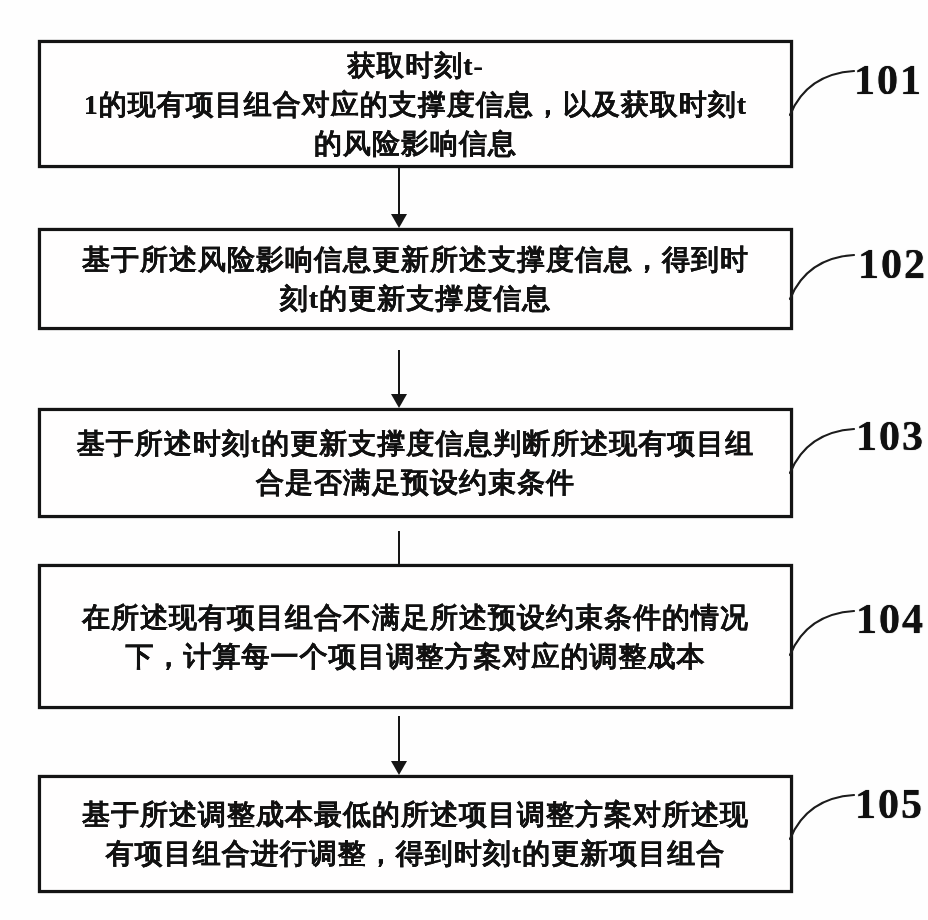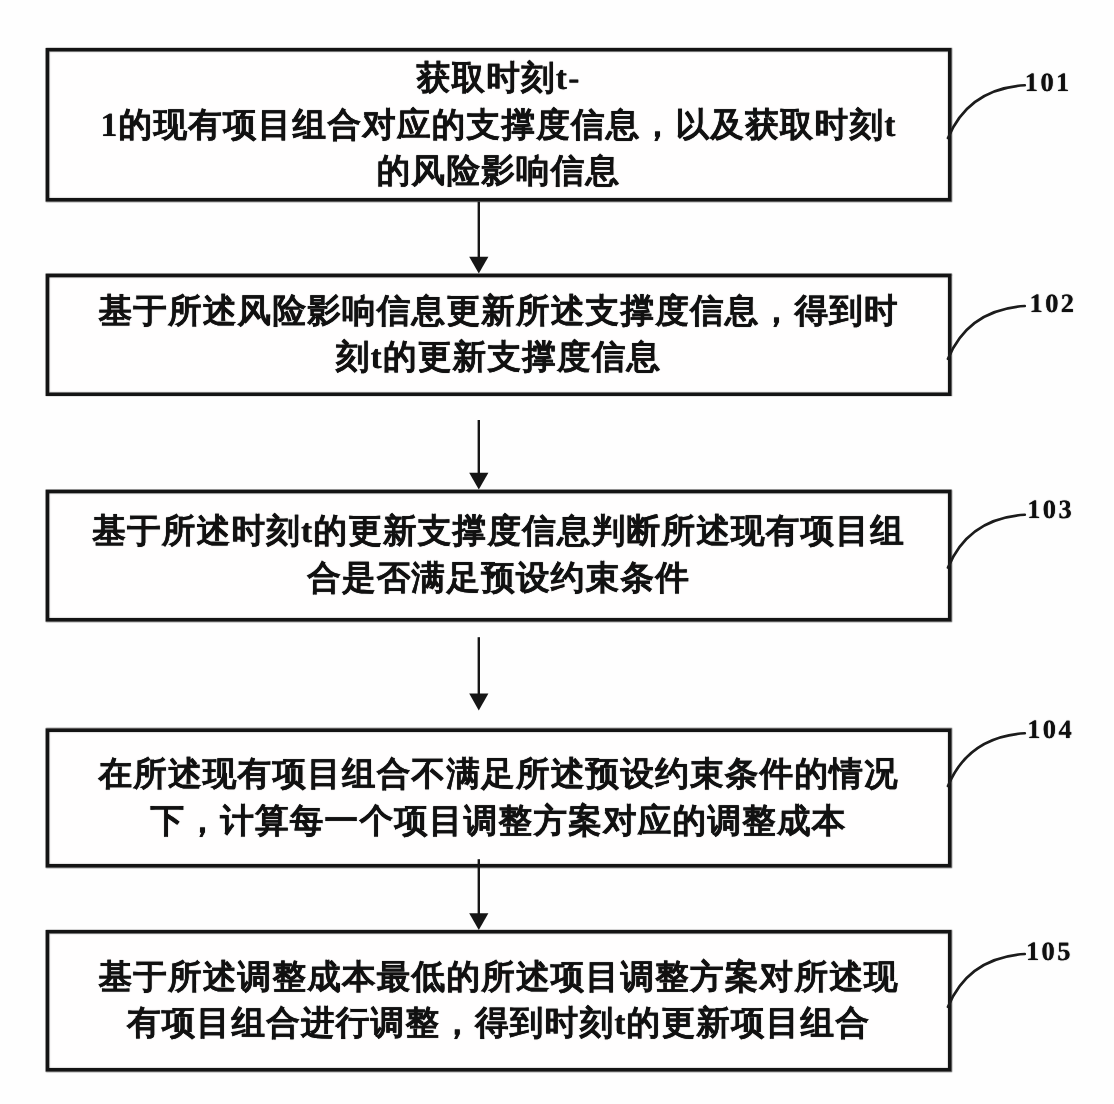--- a/index.html
+++ b/index.html
@@ -35,21 +35,21 @@
     font-size: 28px;
     font-weight: 700;
     line-height: 39px;
     letter-spacing: 1px;
     text-shadow: 0 0 0.6px #000;
     padding: 0 14px;
   }
   .box-1 { top: 40px;  height: 128px; }
   .box-2 { top: 228px; height: 102px; }
   .box-3 { top: 408px; height: 110px; }
-  .box-4 { top: 607px; height: 116px; }
+  .box-4 { top: 564px; height: 145px; }
   .box-5 { top: 775px; height: 118px; }
 
   
   .arrow {
     position: absolute;
     left: 391px;
     width: 16px;
   }
   .arrow .shaft {
     position: absolute;
@@ -89,21 +89,21 @@
   }
   .leader-1 { top: 66px; }
   .leader-2 { top: 250px; }
   .leader-3 { top: 424px; }
   .leader-4 { top: 606px; }
   .leader-5 { top: 790px; }
 
   
   .ref-label {
     position: absolute;
-    font-size: 22px;
+    font-size: 42px;
     font-weight: 700;
     letter-spacing: 2px;
     text-shadow: 0 0 0.8px #000;
     color: #101010;
   }
   .label-1 { left: 854px; top: 56px; }
   .label-2 { left: 858px; top: 240px; }
   .label-3 { left: 856px; top: 412px; }
   .label-4 { left: 856px; top: 595px; }
   .label-5 { left: 855px; top: 780px; }

